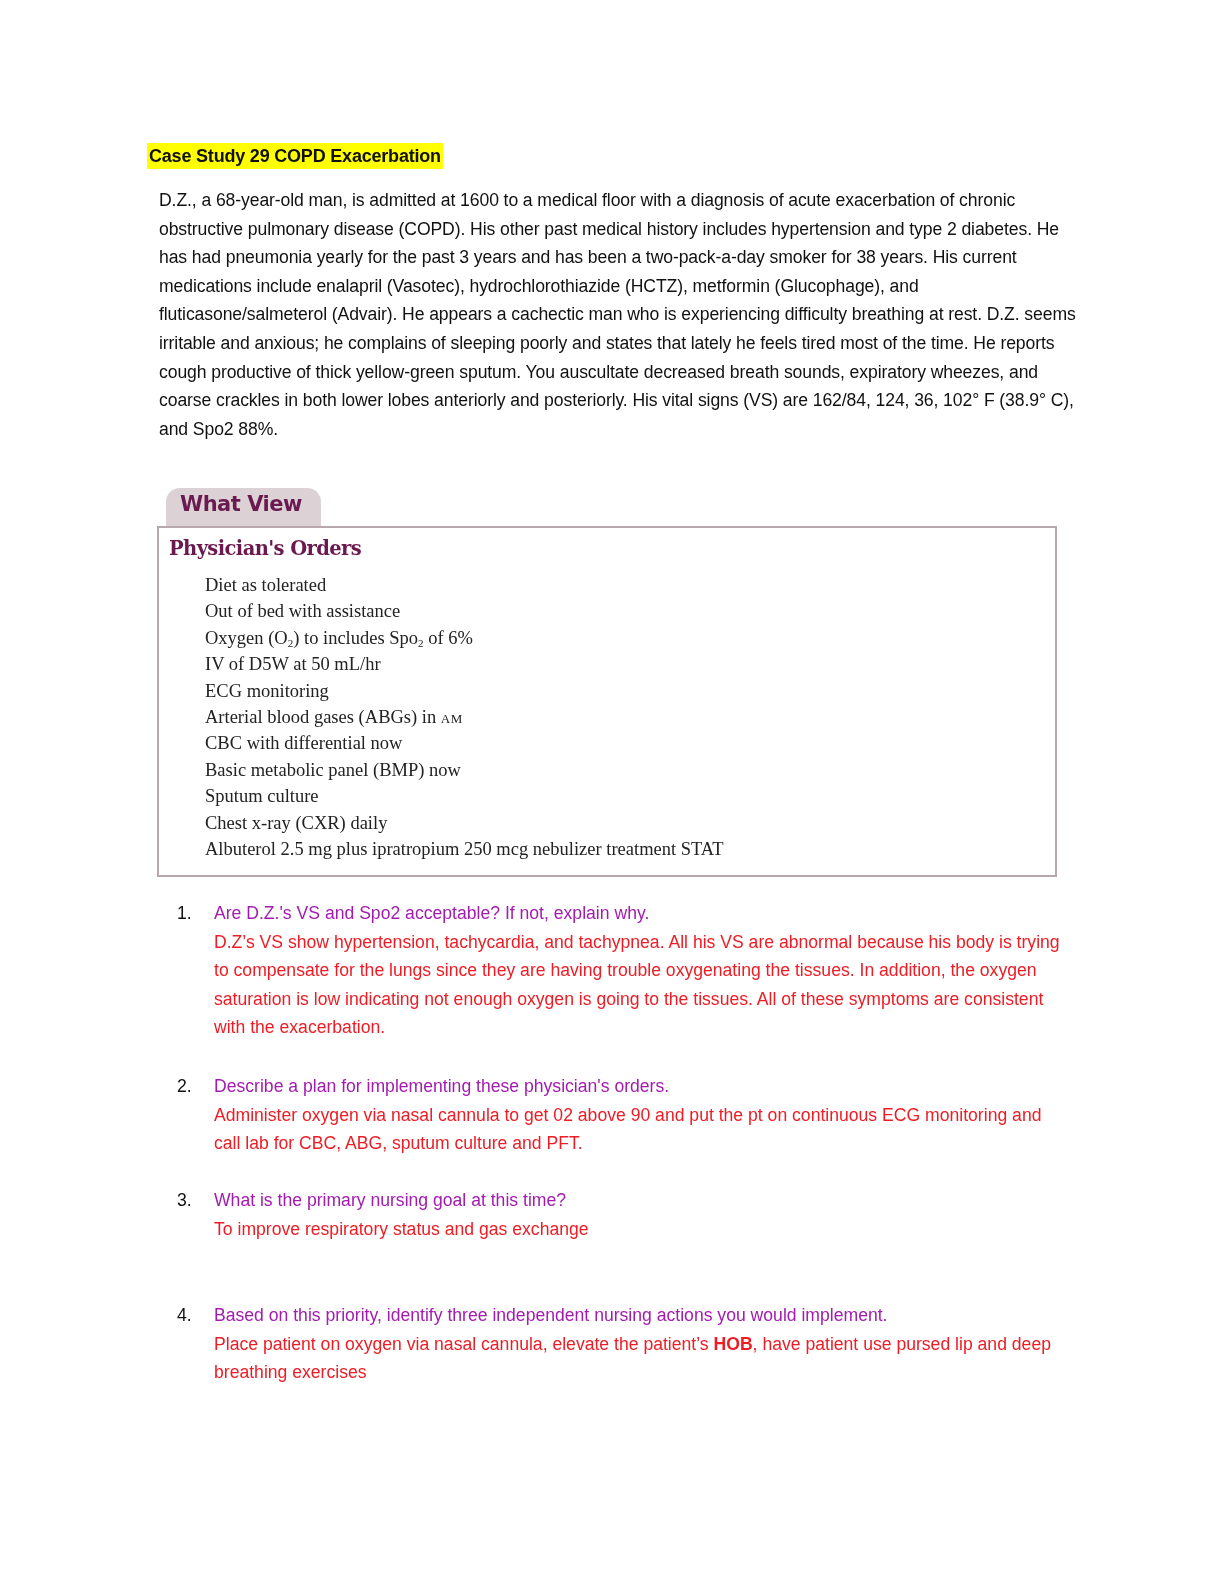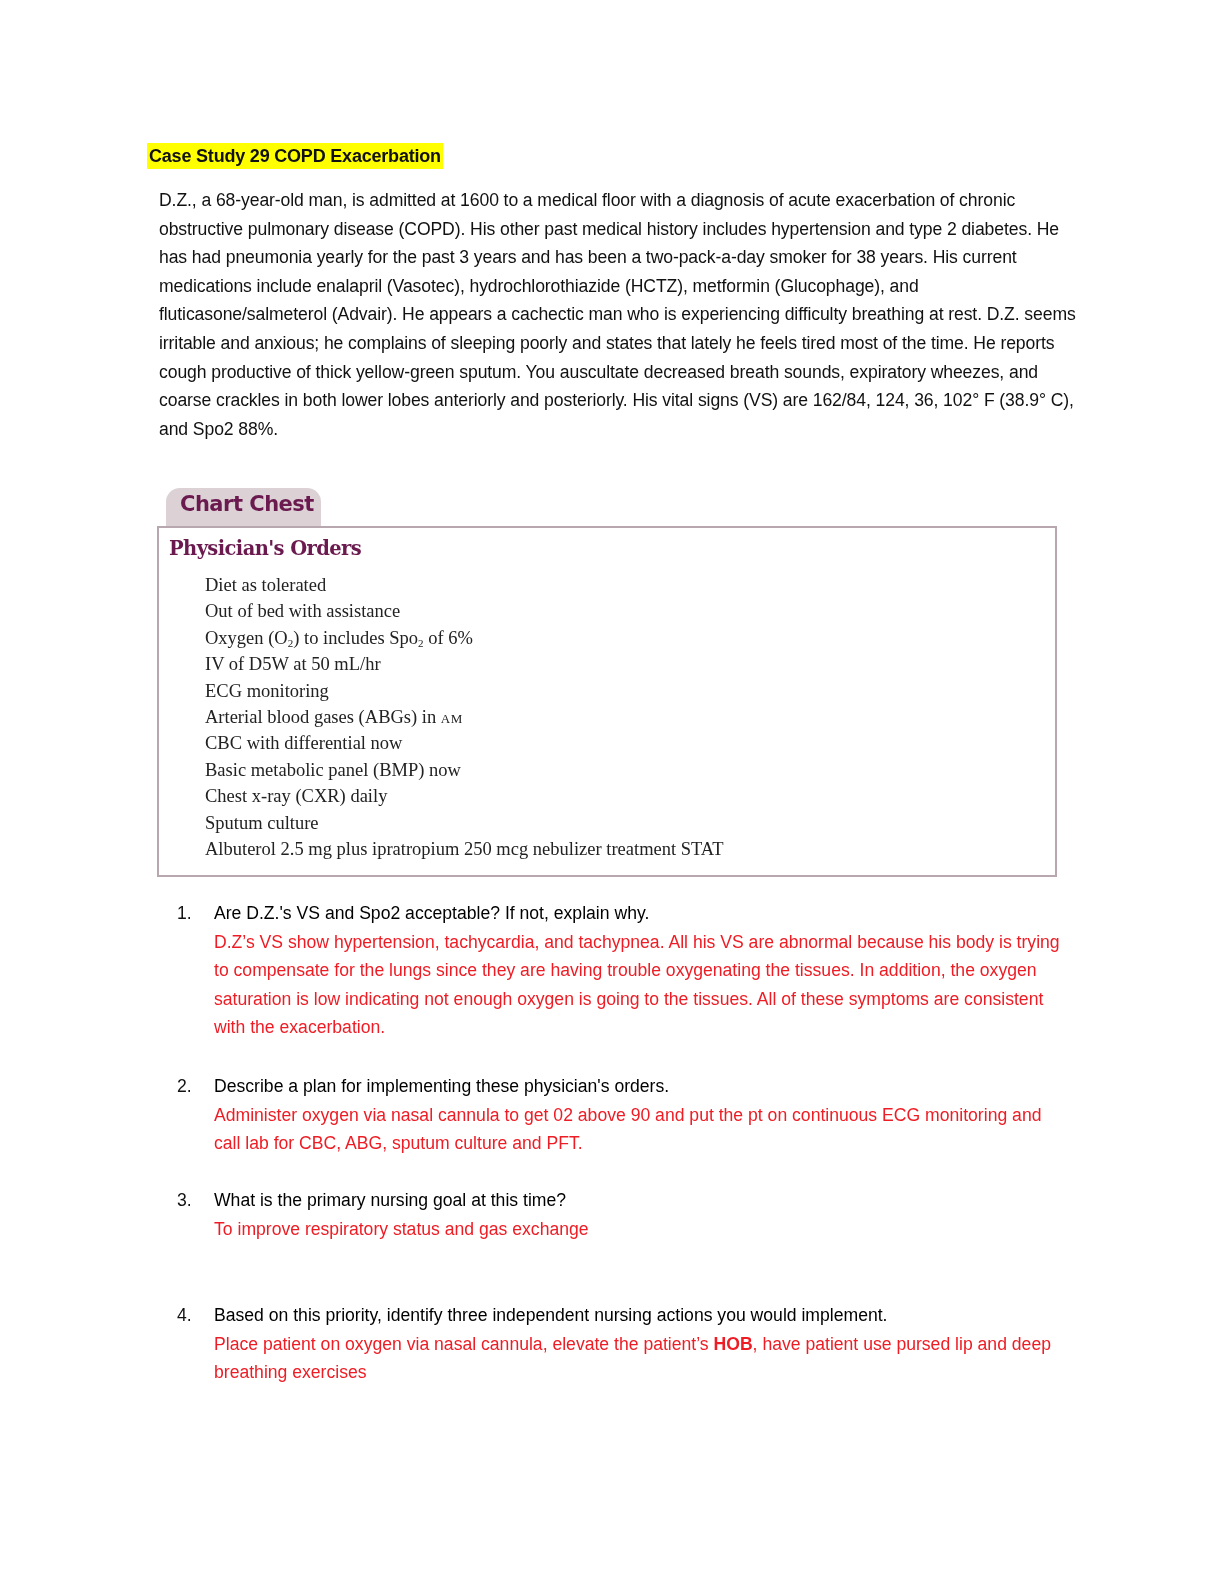--- a/index.html
+++ b/index.html
@@ -17,48 +17,48 @@
                 border:2px solid #b8a7ae; background:#fff; }
   .orders-title { position:absolute; left:10px; top:9px; font-family:"DejaVu Serif", serif;
                   font-weight:bold; font-size:19.5px; color:#6b1a4f; letter-spacing:-0.6px; }
   .orders-list { position:absolute; left:46px; top:44px; margin:0; padding:0; list-style:none;
                  font-family:"Liberation Serif", serif; font-size:18.5px; color:#222; }
   .orders-list li { height:26.4px; line-height:26.4px; }
   .orders-list sub { font-size:11px; vertical-align:-3px; }
   .am { font-size:13px; letter-spacing:0.5px;margin-top:20px; }
   .qa { position:absolute; left:177px; width:895px; font-size:17.6px; line-height:28.6px; }
   .qa .num { position:absolute; left:0; top:0; }
-  .qa .q { margin-left:37px; color:#000000; }
+  .qa .q { margin-left:37px; color:#a21caf; }
   .qa .a { margin-left:37px; color:#ee1c24; }
   .qa .a b { font-weight:bold; }
 </style>
 </head>
 <body>
 
 <div class="title">Case Study 29 COPD Exacerbation</div>
 
 <div class="intro">D.Z., a 68-year-old man, is admitted at 1600 to a medical floor with a diagnosis of acute exacerbation of chronic obstructive pulmonary disease (COPD). His other past medical history includes hypertension and type 2 diabetes. He has had pneumonia yearly for the past 3 years and has been a two-pack-a-day smoker for 38 years. His current medications include enalapril (Vasotec), hydrochlorothiazide (HCTZ), metformin (Glucophage), and fluticasone/salmeterol (Advair). He appears a cachectic man who is experiencing difficulty breathing at rest. D.Z. seems irritable and anxious; he complains of sleeping poorly and states that lately he feels tired most of the time. He reports cough productive of thick yellow-green sputum. You auscultate decreased breath sounds, expiratory wheezes, and coarse crackles in both lower lobes anteriorly and posteriorly. His vital signs (VS) are 162/84, 124, 36, 102° F (38.9° C), and Spo2 88%.</div>
 
 <div class="chart-tab">
-  <span>Chart Chest</span>
+  <span>What View</span>
 </div>
 
 <div class="orders-box">
   <div class="orders-title">Physician's Orders</div>
   <ul class="orders-list">
     <li>Diet as tolerated</li>
     <li>Out of bed with assistance</li>
     <li><span>Oxygen (O</span><sub>2</sub><span>) to includes Spo</span><sub>2</sub><span> of 6%</span></li>
     <li>IV of D5W at 50 mL/hr</li>
     <li>ECG monitoring</li>
     <li><span>Arterial blood gases (ABGs) in </span><span class="am">AM</span></li>
     <li>CBC with differential now</li>
     <li>Basic metabolic panel (BMP) now</li>
+    <li>Sputum culture</li>
     <li>Chest x-ray (CXR) daily</li>
-    <li>Sputum culture</li>
     <li>Albuterol 2.5 mg plus ipratropium 250 mcg nebulizer treatment STAT</li>
   </ul>
 </div>
 
 <div class="qa" style="top:899px;">
   <span class="num">1.</span>
   <div class="q">Are D.Z.'s VS and Spo2 acceptable? If not, explain why.</div>
   <div class="a">D.Z’s VS show hypertension, tachycardia, and tachypnea. All his VS are abnormal because his body is trying to compensate for the lungs since they are having trouble oxygenating the tissues. In addition, the oxygen saturation is low indicating not enough oxygen is going to the tissues. All of these symptoms are consistent with the exacerbation.</div>
 </div>
 

